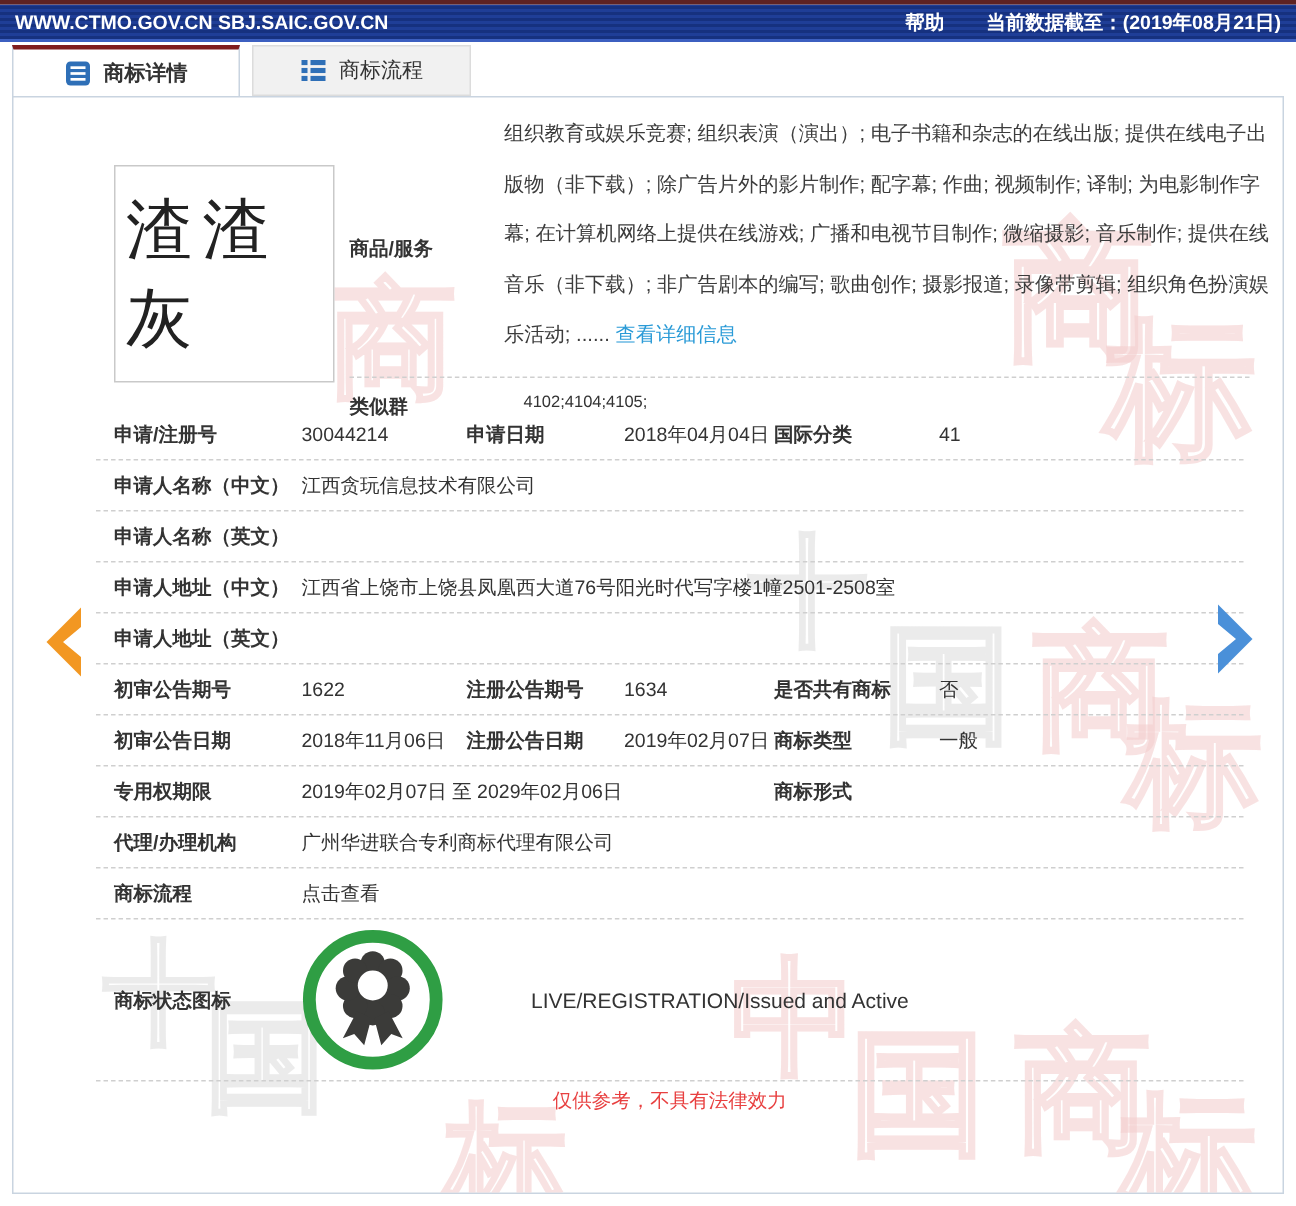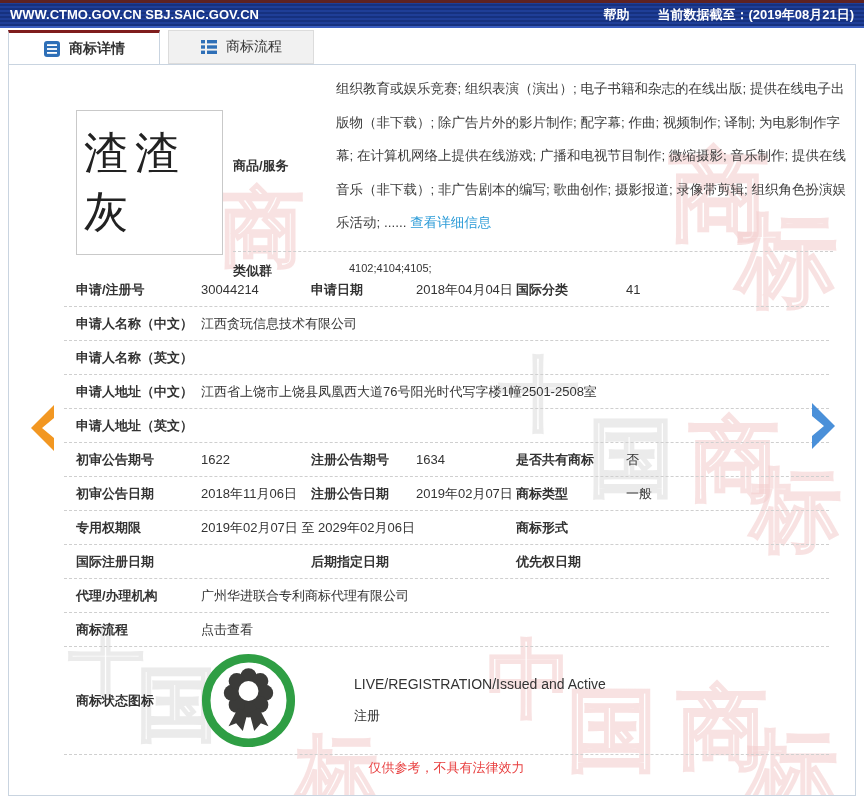--- a/index.html
+++ b/index.html
@@ -194,28 +194,20 @@
         <span class="val">一般</span>
       </div>
 
       <div class="row">
         <span class="lbl">专用权期限</span>
         <span class="val span3">2019年02月07日 至 2029年02月06日</span>
         <span class="lbl">商标形式</span>
         <span class="val"></span>
       </div>
 
-      <div class="row">
-        <span class="lbl">国际注册日期</span>
-        <span class="val"></span>
-        <span class="lbl">后期指定日期</span>
-        <span class="val"></span>
-        <span class="lbl">优先权日期</span>
-        <span class="val"></span>
-      </div>
 
       <div class="row">
         <span class="lbl">代理/办理机构</span>
         <span class="val span5">广州华进联合专利商标代理有限公司</span>
       </div>
 
       <div class="row">
         <span class="lbl">商标流程</span>
         <span class="val span5 link">点击查看</span>
       </div>
@@ -237,21 +229,20 @@
                 <circle cx="32.5" cy="42" r="8.5"></circle>
                 <circle cx="37.6" cy="29.6" r="8.5"></circle>
                 <polygon points="39,58 49,63 44,82 37,74 29,77"></polygon>
                 <polygon points="61,58 51,63 56,82 63,74 71,77"></polygon>
               </g>
               <circle cx="50" cy="40" r="10.5" fill="#fff"></circle>
             </svg>
           </span>
           <div class="status-text">
             <div class="status-line1">LIVE/REGISTRATION/Issued and Active</div>
-            <div class="status-line2">注册</div>
           </div>
         </div>
       </div>
 
       <div class="disclaimer">仅供参考，不具有法律效力</div>
     </div>
   </div>
 </div>
 
 <div class="arrow arrow-left">

